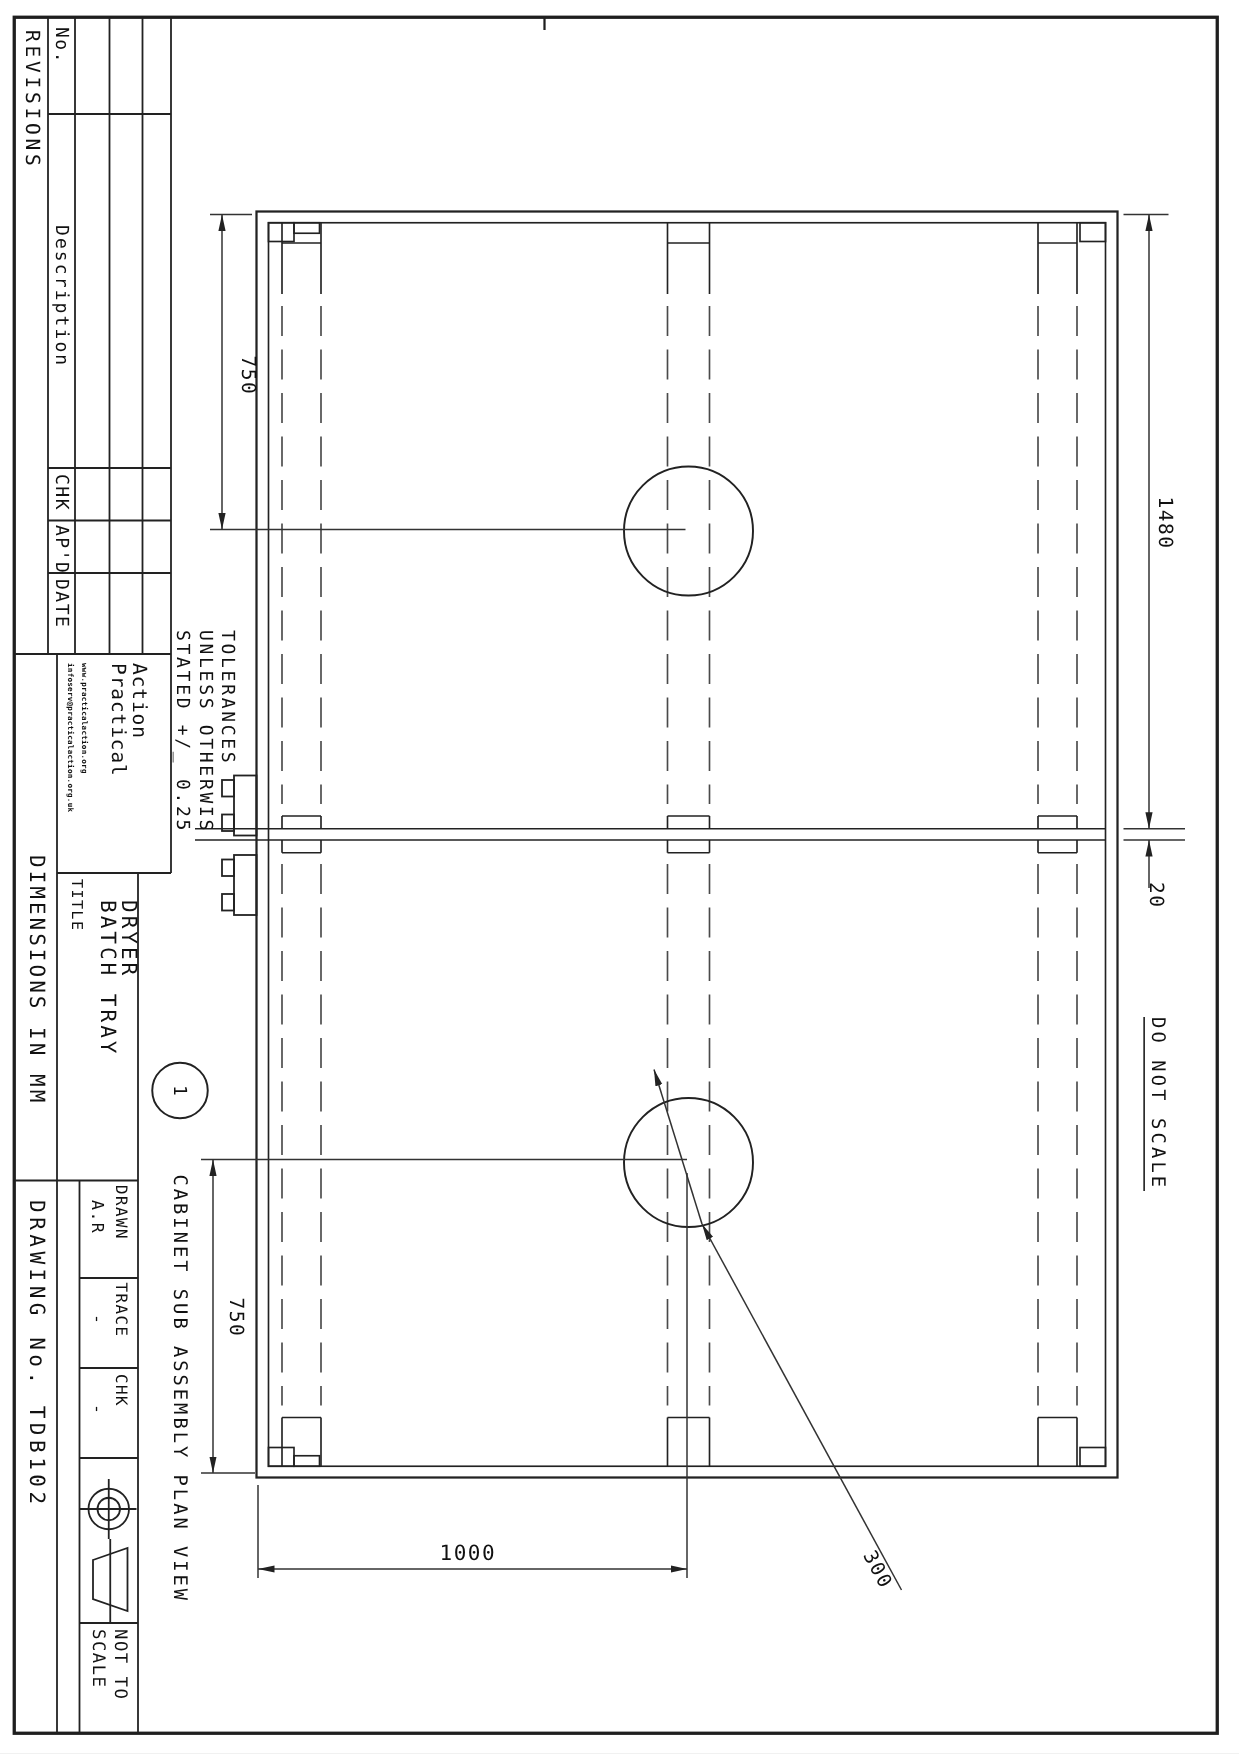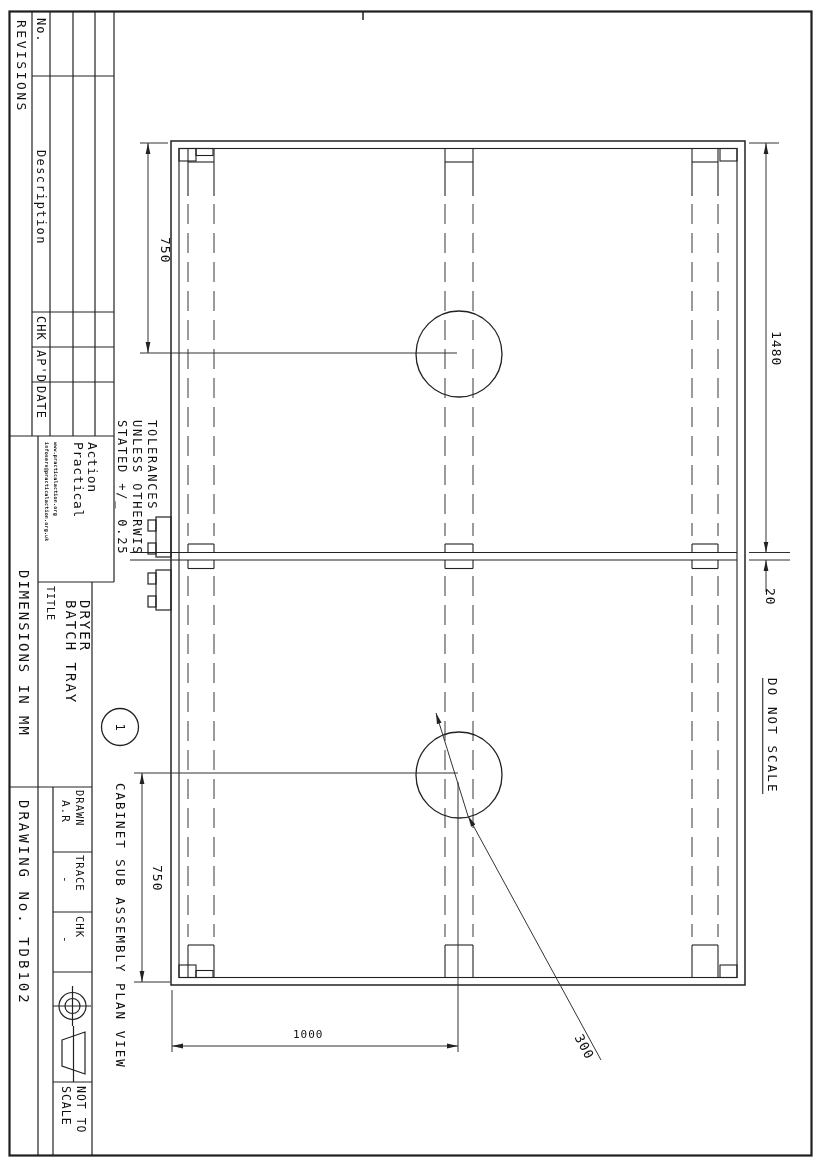--- a/index.html
+++ b/index.html
@@ -213,16 +213,16 @@
   <div class="vtxt" style="left:65px;top:1086px;font-size:11.5px;letter-spacing:1px;">SCALE</div>
 
   <div class="vtxt vctr" style="left:120px;top:727px;font-size:12px;">1</div>
   <div class="vtxt" style="left:120px;top:783px;font-size:12.5px;letter-spacing:2px;">CABINET SUB ASSEMBLY PLAN VIEW</div>
   <div class="vtxt uline" style="left:770px;top:678px;font-size:12.5px;letter-spacing:2.1px;">DO NOT SCALE</div>
 
   <div class="vtxt" style="left:165px;top:237px;font-size:13px;letter-spacing:1px;">750</div>
   <div class="vtxt" style="left:776px;top:331px;font-size:13px;letter-spacing:1px;">1480</div>
   <div class="vtxt" style="left:770px;top:588px;font-size:13px;letter-spacing:1px;">20</div>
   <div class="vtxt" style="left:157px;top:865px;font-size:13px;letter-spacing:1px;">750</div>
-  <div class="htxt" style="left:293px;top:1029px;font-size:11px;letter-spacing:1px;">1000</div>
+  <div class="htxt" style="left:293px;top:1029px;font-size:14px;letter-spacing:1px;">1000</div>
   <div class="htxt" style="left:584px;top:1032px;font-size:13px;letter-spacing:1px;transform:rotate(62deg);transform-origin:left top;">300</div>
 
 </div>
 
 </body></html>

